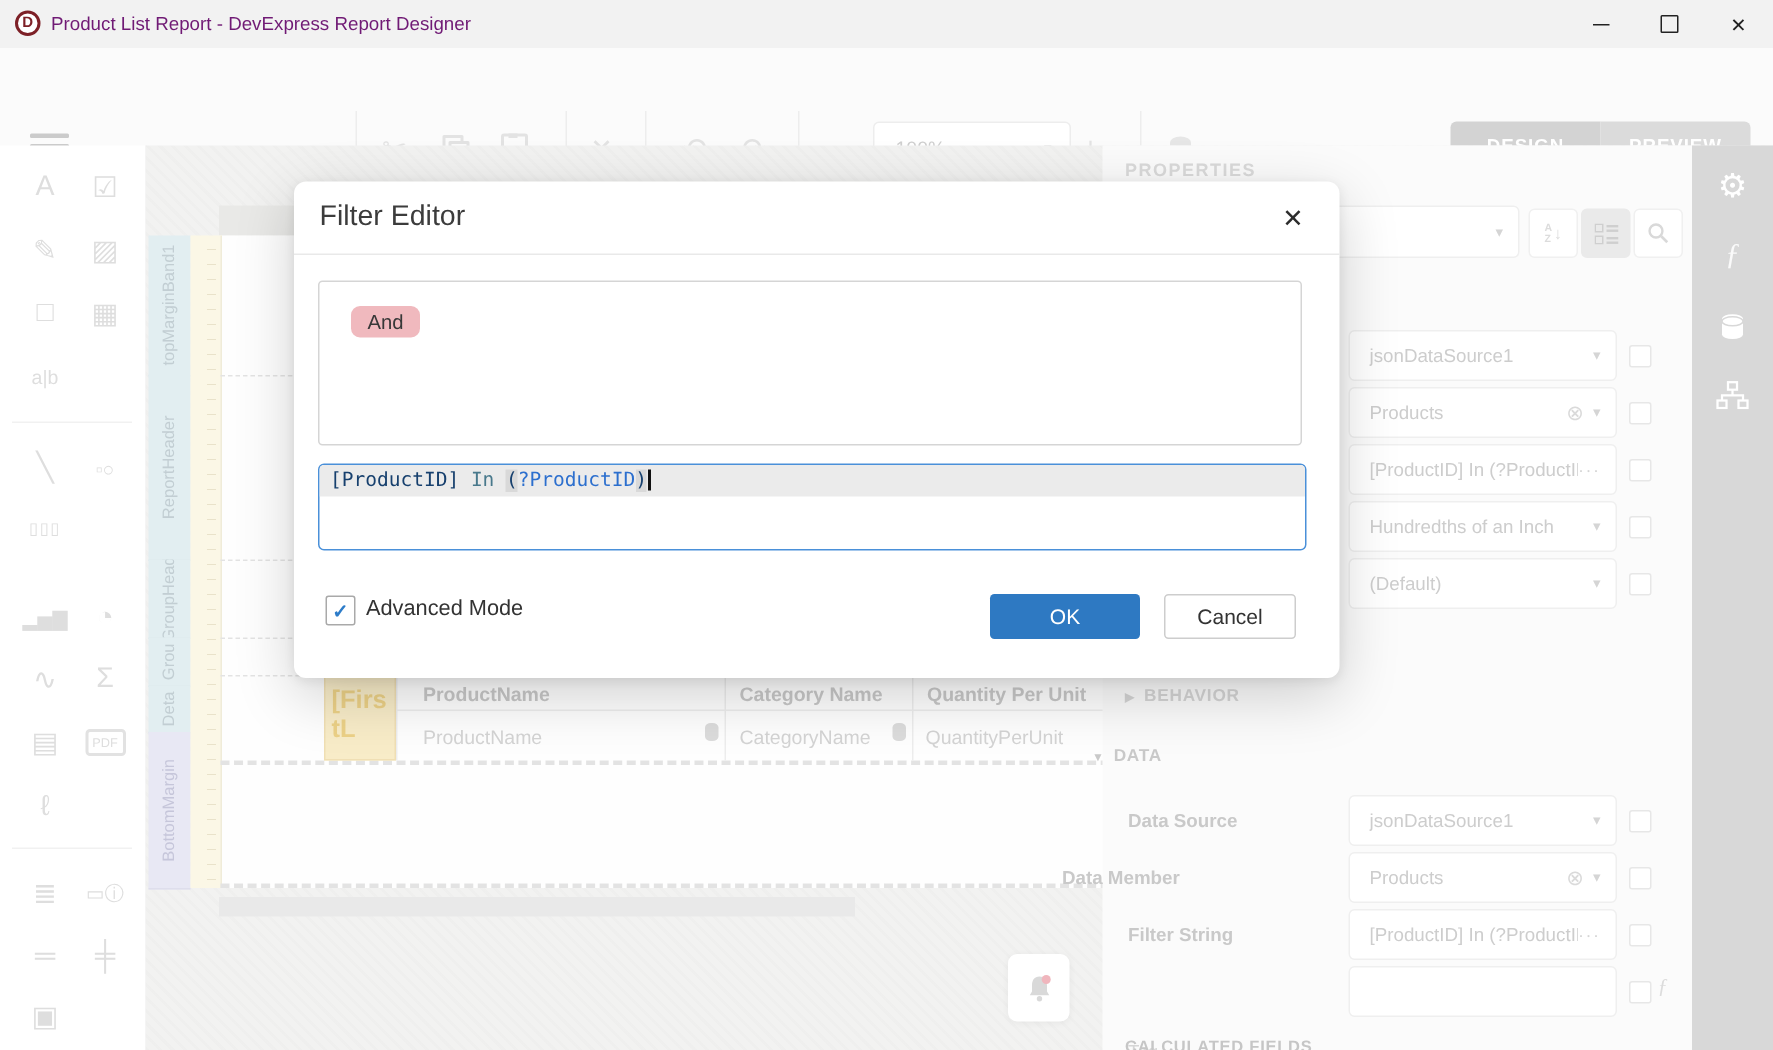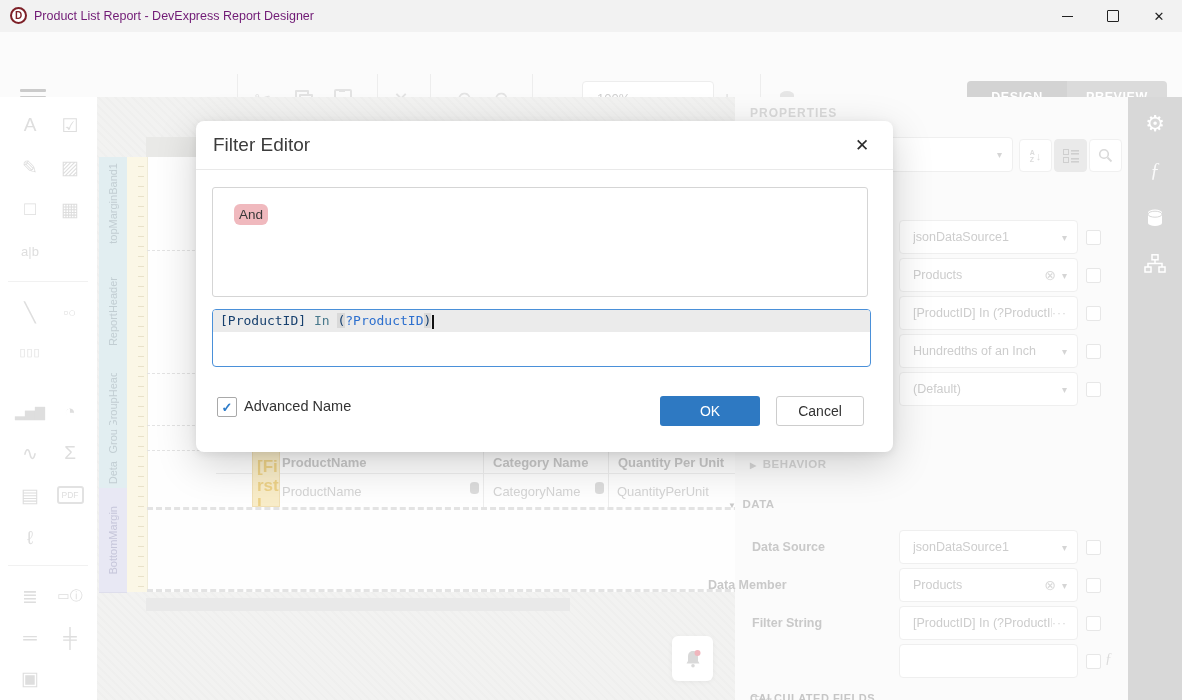--- a/index.html
+++ b/index.html
@@ -54,23 +54,23 @@
   .band.lav{background:#e8e8f4;border-bottom:1px solid #dedeec;}
   .band.lav span{color:#c6c6da;}
   .ruler{left:127px;top:157px;width:20px;height:435px;background:#fbf7e6;border-right:1px solid #f0ecd9;}
   .ruler i{position:absolute;right:3px;top:0;bottom:0;width:6px;
            background:repeating-linear-gradient(to bottom,transparent 0 9px,#e9e2ca 9px 10px);}
   .page{left:147px;top:157px;width:981px;height:435px;background:#fefefe;}
   .dashline{left:147px;width:981px;height:0;border-top:1px dashed #e3e3e3;}
   .dashthick{left:147px;width:981px;height:0;border-top:3px dashed #e3e3e3;}
   .vline{top:450px;width:1px;height:57px;background:#ededed;}
   .hline{left:216px;top:473px;width:560px;height:1px;background:#ededed;}
-  .cell-first{left:216px;top:450px;width:28px;height:57px;background:#f8ecc8;border:1px solid #f0dfb4;
+  .cell-first{left:216px;top:450px;width:48px;height:57px;background:#f8ecc8;border:1px solid #f0dfb4;
       font-weight:bold;font-size:17px;color:#ecd187;line-height:19px;padding:6px 0 0 4px;box-sizing:border-box;
-      overflow:hidden;word-break:break-all;margin-left:36px;}
+      overflow:hidden;word-break:break-all;}
   .th{top:455px;font-size:13px;font-weight:bold;color:#c8c8c8;white-space:nowrap;}
   .td{top:484px;font-size:13px;color:#d4d4d4;white-space:nowrap;}
   .dbcyl{top:482px;width:9px;height:12px;background:#dcdcdc;border-radius:4px/3px;}
   .hscroll{left:146px;top:598px;width:424px;height:13px;background:#e9e9e9;}
   .bellbtn{left:672px;top:636px;width:41px;height:45px;background:#fff;border-radius:6px;
       box-shadow:0 1px 5px rgba(0,0,0,0.05);display:flex;align-items:center;justify-content:center;}
 
   
   .props{left:735px;top:97px;width:393px;height:603px;background:#fbfbfb;}
   .props-h{left:750px;top:106px;font-size:12px;font-weight:bold;letter-spacing:1px;color:#dadada;}
@@ -98,21 +98,21 @@
   .rightbar{left:1128px;top:97px;width:54px;height:603px;background:#d8d8d8;}
   .rb-ic{left:1128px;width:54px;height:40px;display:flex;align-items:center;justify-content:center;color:#fff;}
 
   
   .dialog{left:196px;top:121px;width:697px;height:331px;background:#fff;border-radius:8px;
           box-shadow:0 12px 40px rgba(0,0,0,0.18),0 2px 8px rgba(0,0,0,0.08);z-index:100;}
   .dlg-head{left:0;top:0;width:697px;height:49px;border-bottom:1px solid #e9e9e9;box-sizing:border-box;}
   .dlg-title{left:17px;top:13px;font-size:19px;color:#3c3c3c;}
   .dlg-close{right:20px;top:14px;font-size:17px;color:#2c2c2c;width:22px;height:22px;text-align:center;line-height:22px;}
   .builder{left:16px;top:66px;width:656px;height:110px;border:1px solid #d5d5d5;border-radius:3px;box-sizing:border-box;}
-  .pill{display:inline-block;padding:3px 5px;border-radius:6px;font-size:13.5px;color:#383838;}
+  .pill{display:inline-block;padding:3px 11px;border-radius:6px;font-size:13.5px;color:#383838;}
   .pill-and{background:#f0b9be;}
   .pill-field{background:#b7d0ea;}
   .pill-op{background:#c6e5c9;}
   .pill-val{background:#f6dfb9;}
   .pill-val .caret{font-size:9px;color:#5a5a5a;margin-left:13px;}
   .expr{left:16px;top:188px;width:659px;height:58px;border:1px solid #4a90d9;border-radius:4px;
         background:#fff;box-sizing:border-box;overflow:hidden;}
   .expr .line1{background:#ebebeb;padding:3px 7px;font-family:"DejaVu Sans Mono",monospace;font-size:13px;white-space:pre;}
   .tk-field{color:#17406e;}
   .tk-op{color:#49798c;}
@@ -462,18 +462,18 @@
       <span class="pill pill-and" style="position:absolute;left:21px;top:16px;">And</span>
     </div>
 
     <div class="abs expr">
       <div class="line1"><span class="tk-field">[ProductID]</span><span class="tk-op"> In </span><span class="tk-br">(</span><span class="tk-param">?ProductID</span><span class="tk-br">)</span><span class="caret-bar"></span></div>
     </div>
 
     <div class="abs dchk">
         <span>✓</span>
       </div>
-    <div class="abs dchk-label">Advanced Name</div>
+    <div class="abs dchk-label">Advanced Mode</div>
     <div class="abs btn btn-ok">OK</div>
     <div class="abs btn btn-cancel">Cancel</div>
   </div>
 
 </div>
 
 </body></html>

